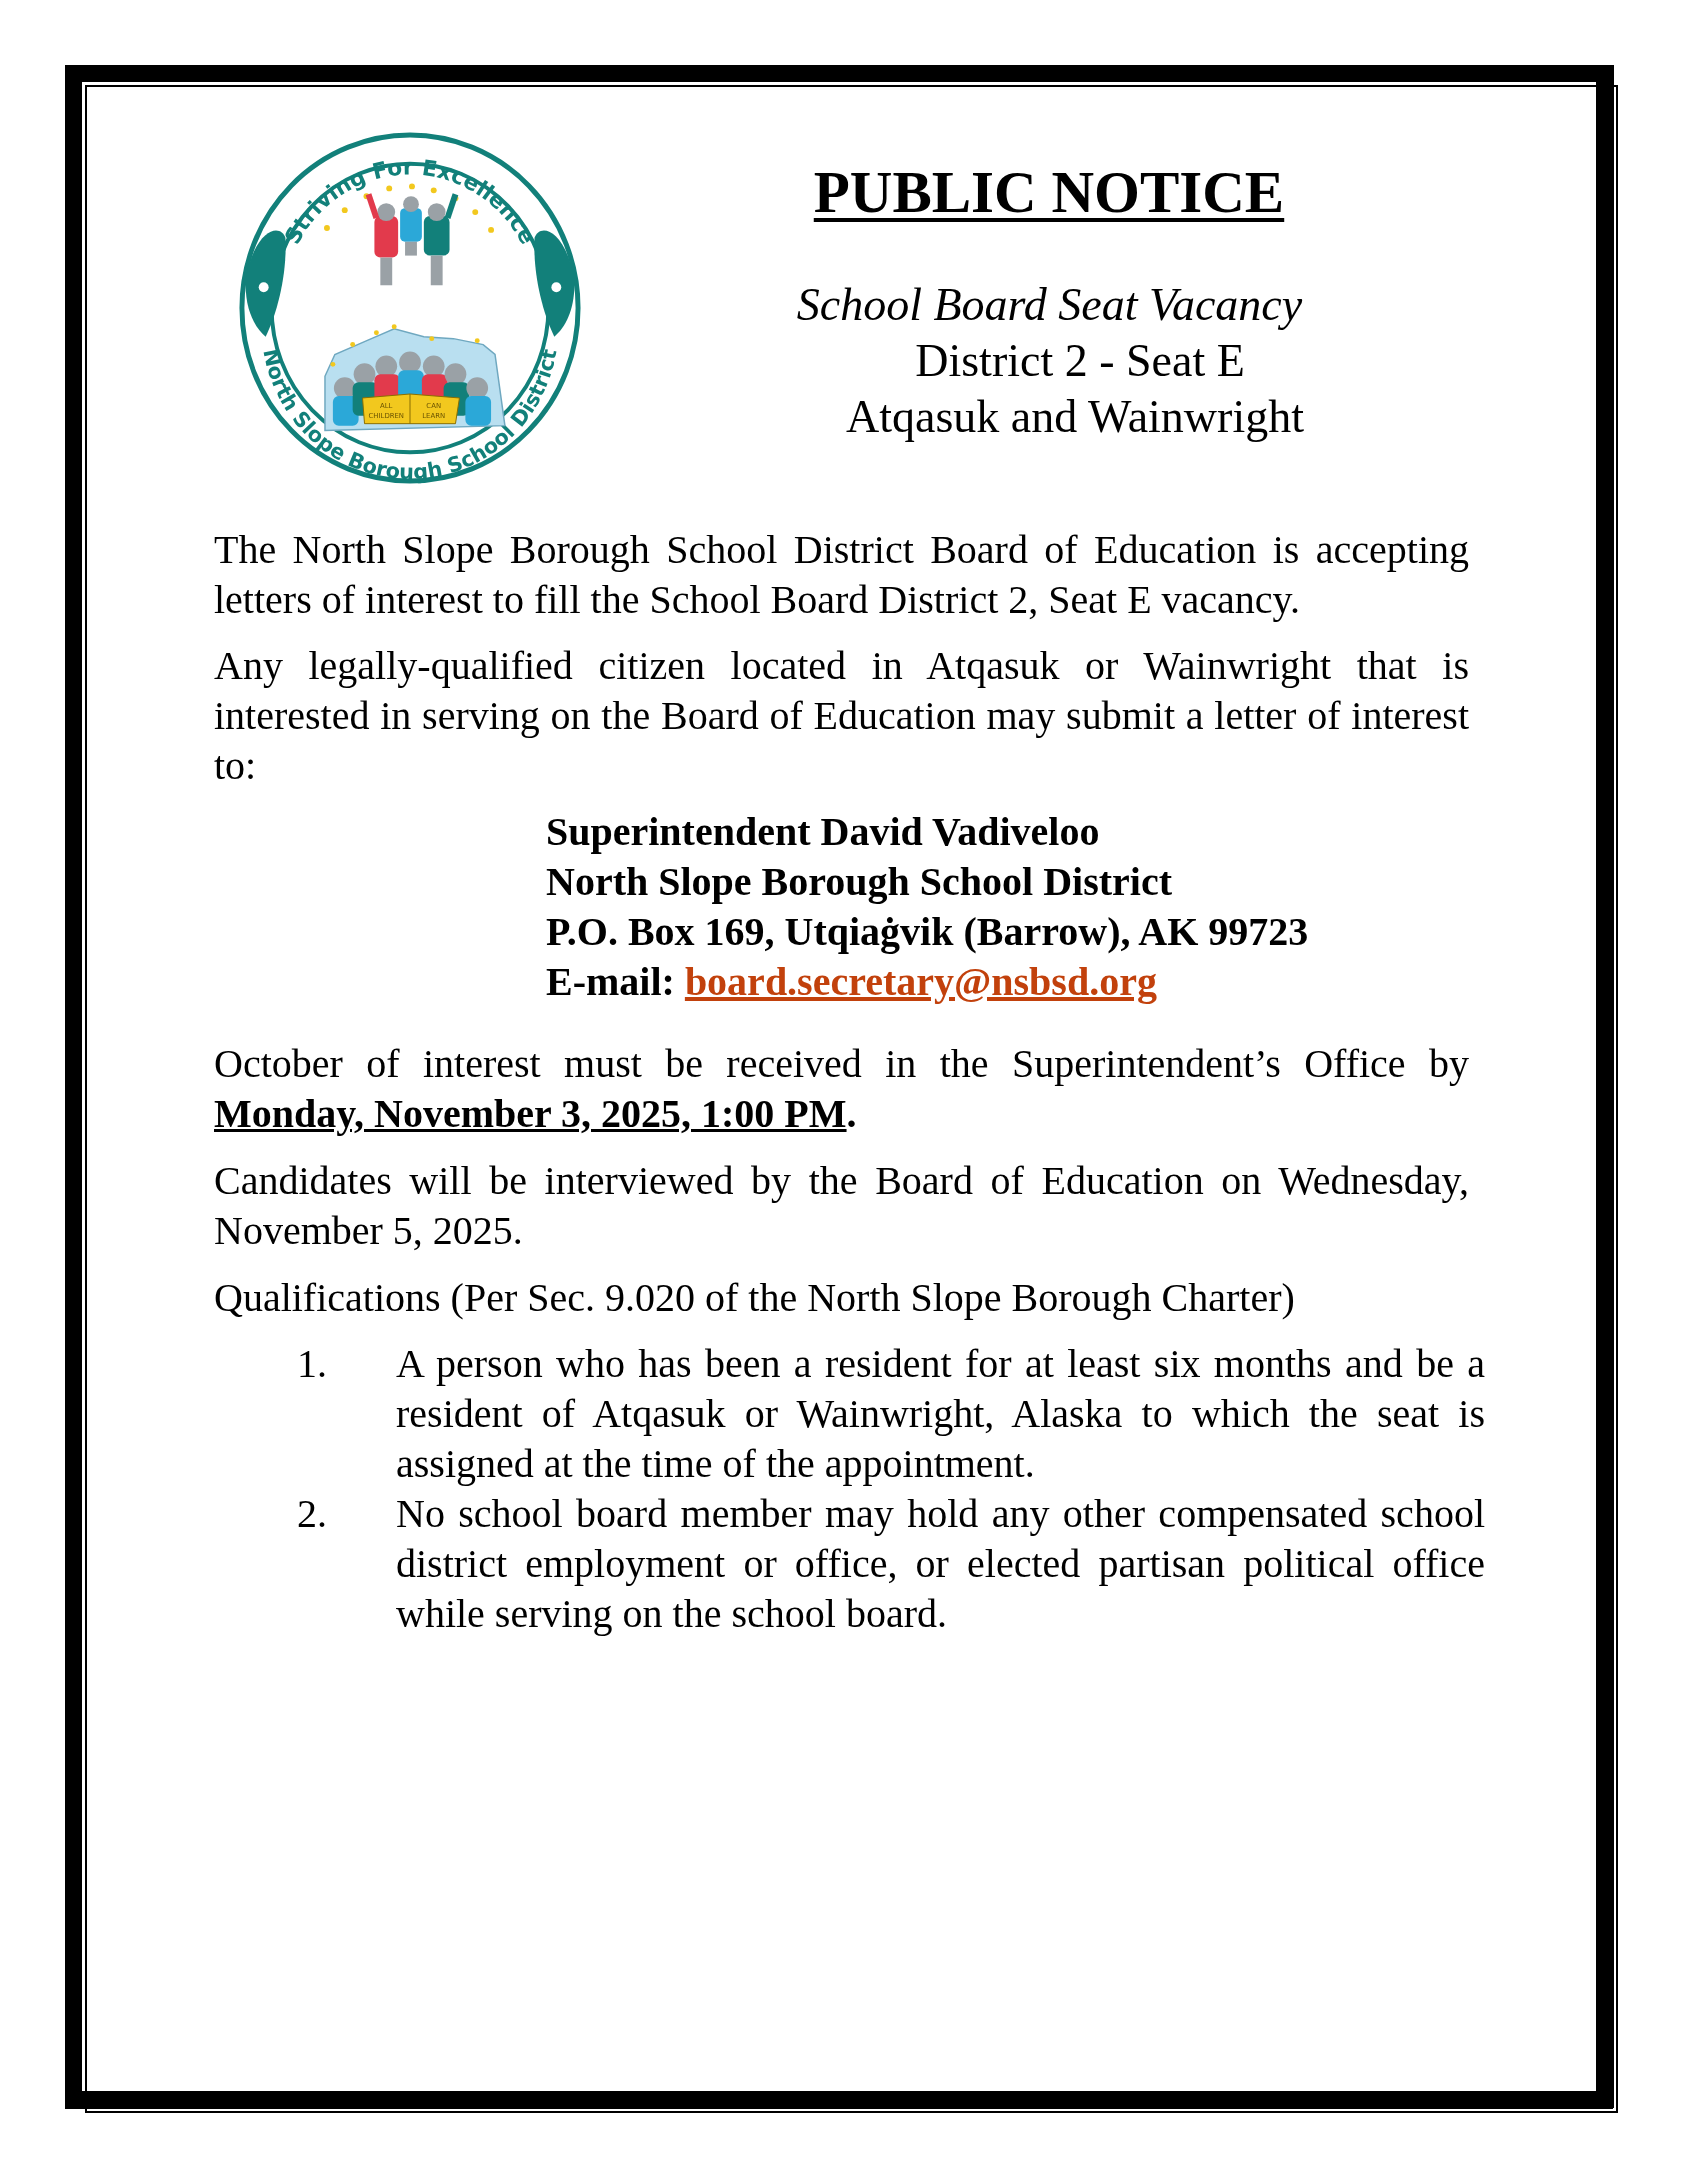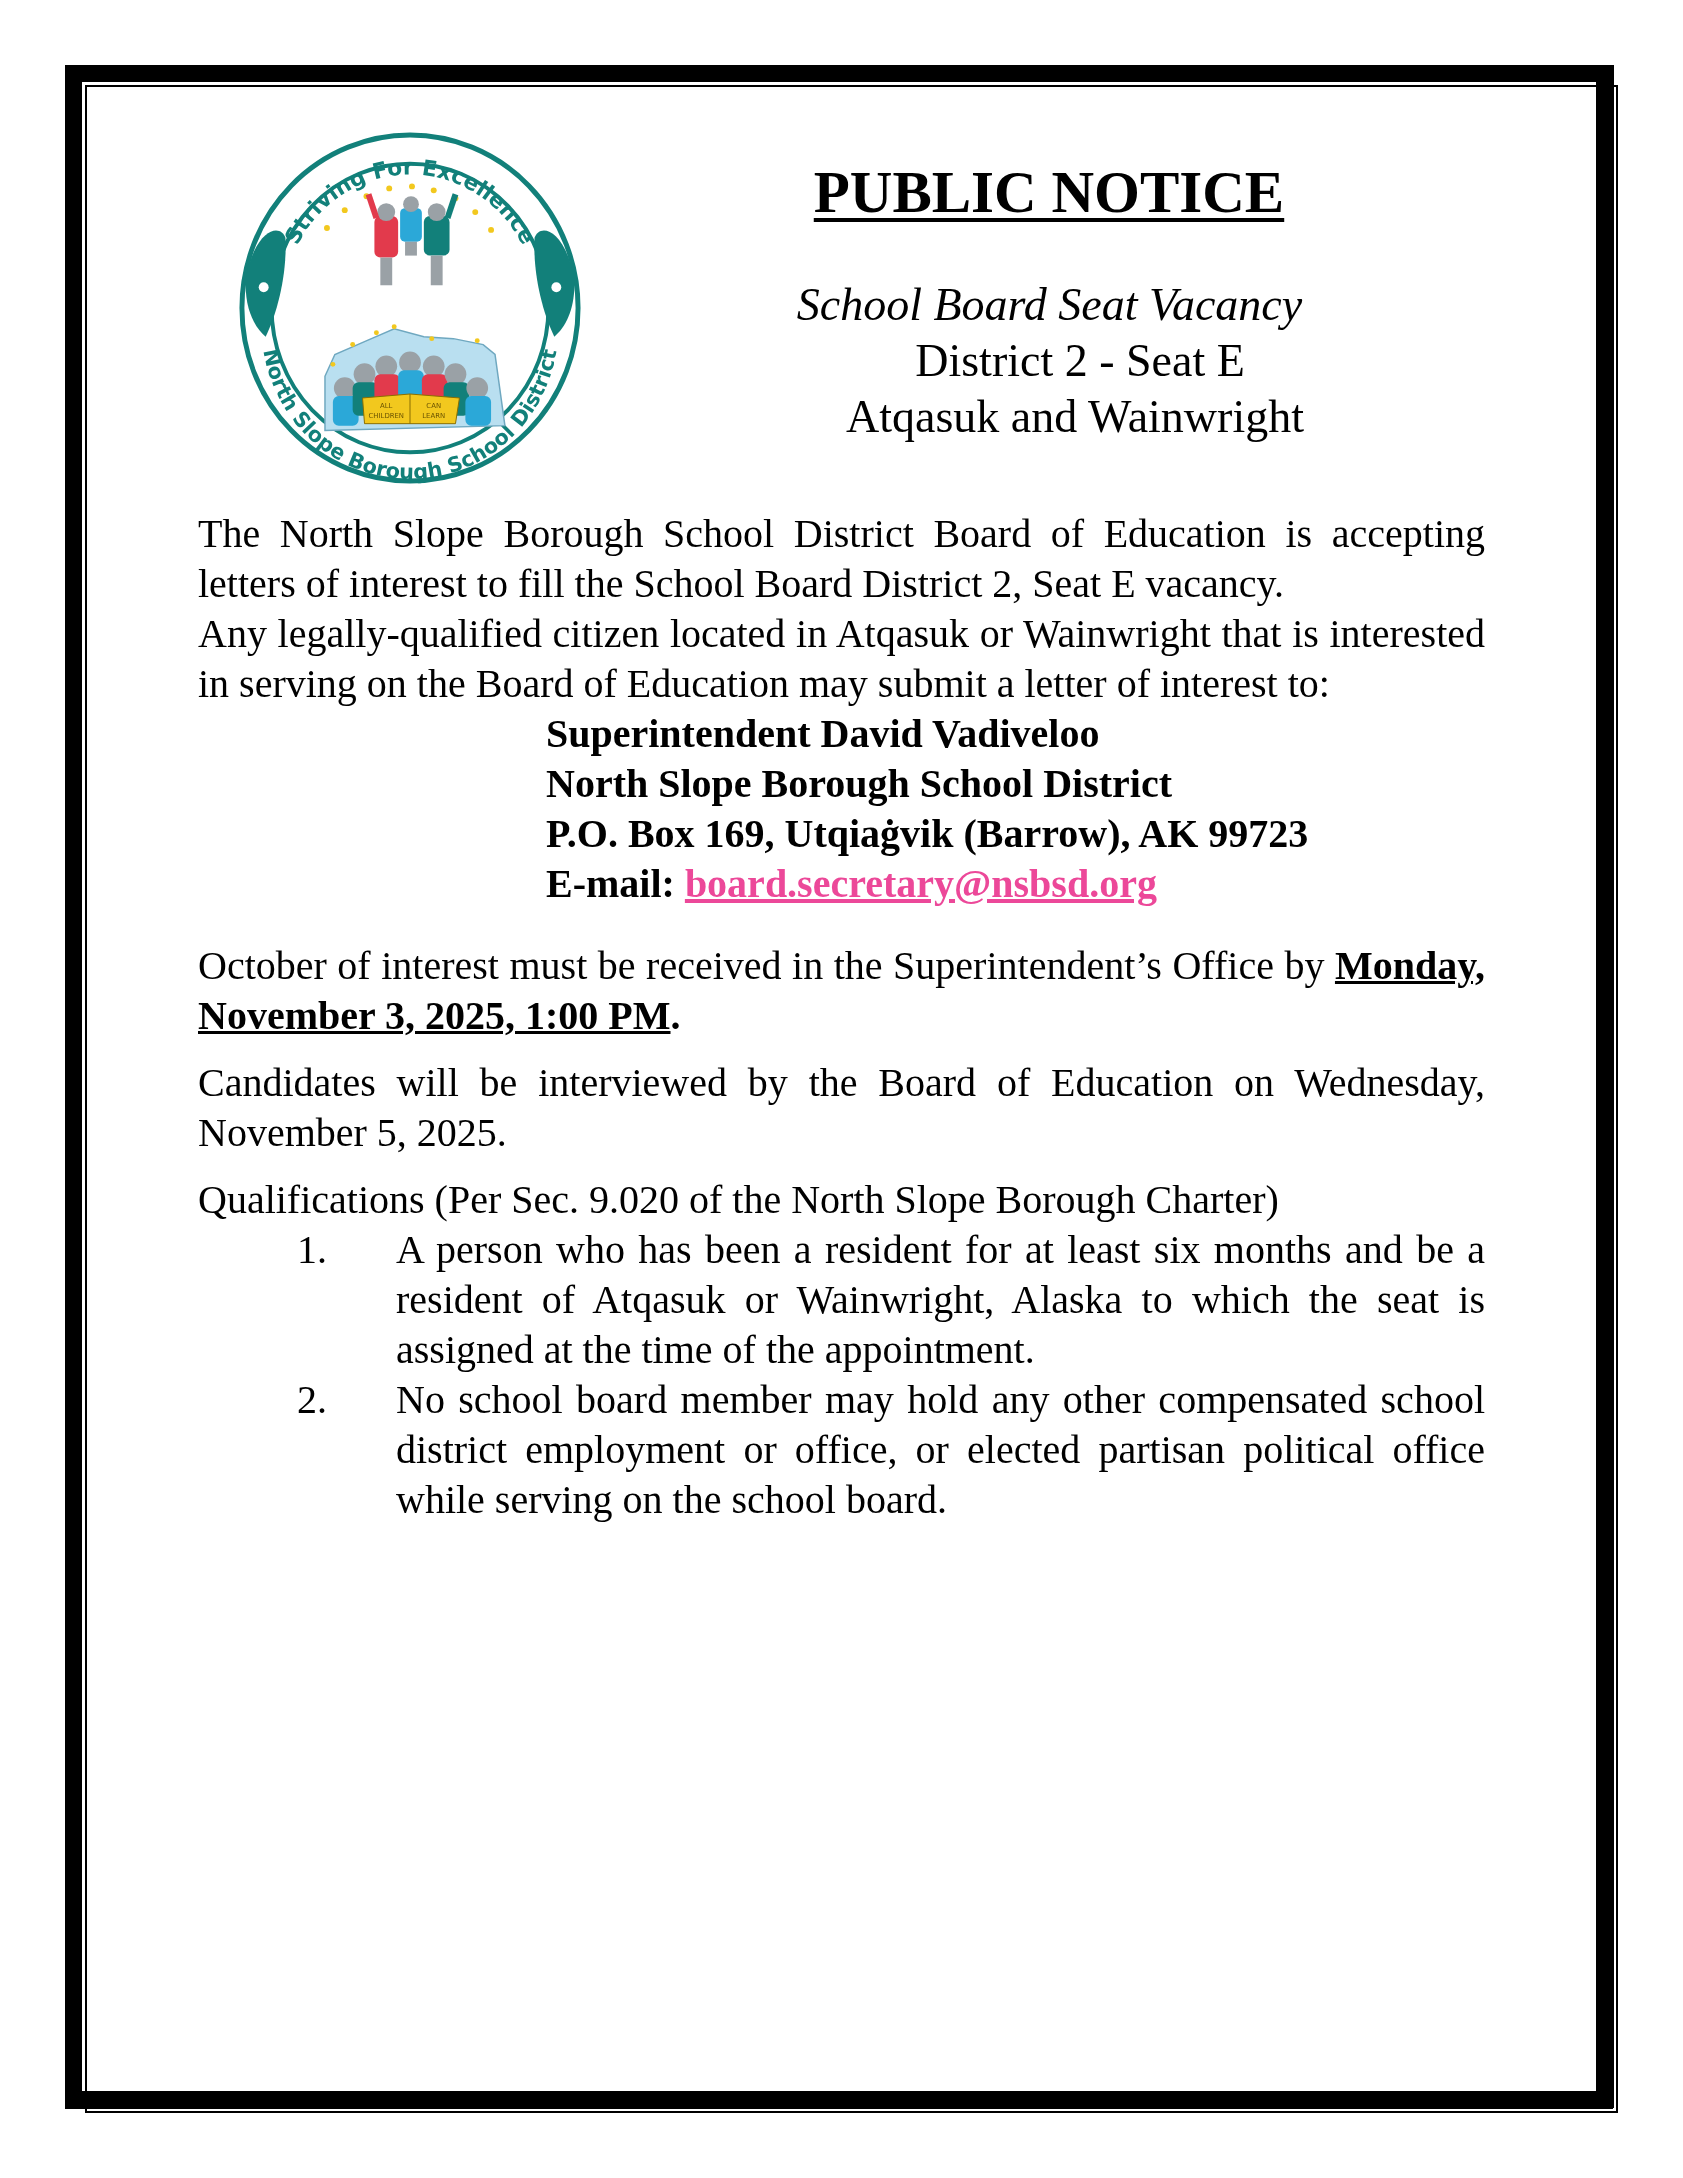--- a/index.html
+++ b/index.html
@@ -19,25 +19,25 @@
 
   .subtitle { position: absolute; top: 277px; left: 693px; width: 713px; text-align: center;
               font-size: 46px; line-height: 56px; }
   .subtitle div { white-space: nowrap; }
   .sub-l1 { padding-left: 0; font-style: italic; }
   .sub-l2 { padding-left: 61px; text-align: center; }
   .sub-l3 { padding-left: 51px; }
 
   .body-text { position: absolute; left: 198px; top: 509px; width: 1287px;
                font-size: 40px; line-height: 50px; }
-  .p { text-align: justify; margin: 0; }
+  .p { text-align: justify; margin: 16px; }
   .p-gap { margin-top: 17px; }
   .address { margin: 0 0 0 348px; }
   .address div { white-space: nowrap; font-weight: bold; }
-  .link { color: #ec4899; text-decoration: underline; }
+  .link { color: #c2410c; text-decoration: underline; }
   .deadline { font-weight: bold; text-decoration: underline; text-decoration-thickness: 3px; }
   .period-bold { font-weight: bold; }
   .qual-list { margin: 0; padding: 0; list-style: none; }
   .qual-item { display: flex; }
   .qual-num { width: 198px; flex: 0 0 198px; padding-left: 99px; box-sizing: border-box; }
   .qual-text { flex: 1; text-align: justify; }
 </style>
 </head>
 <body>
 

